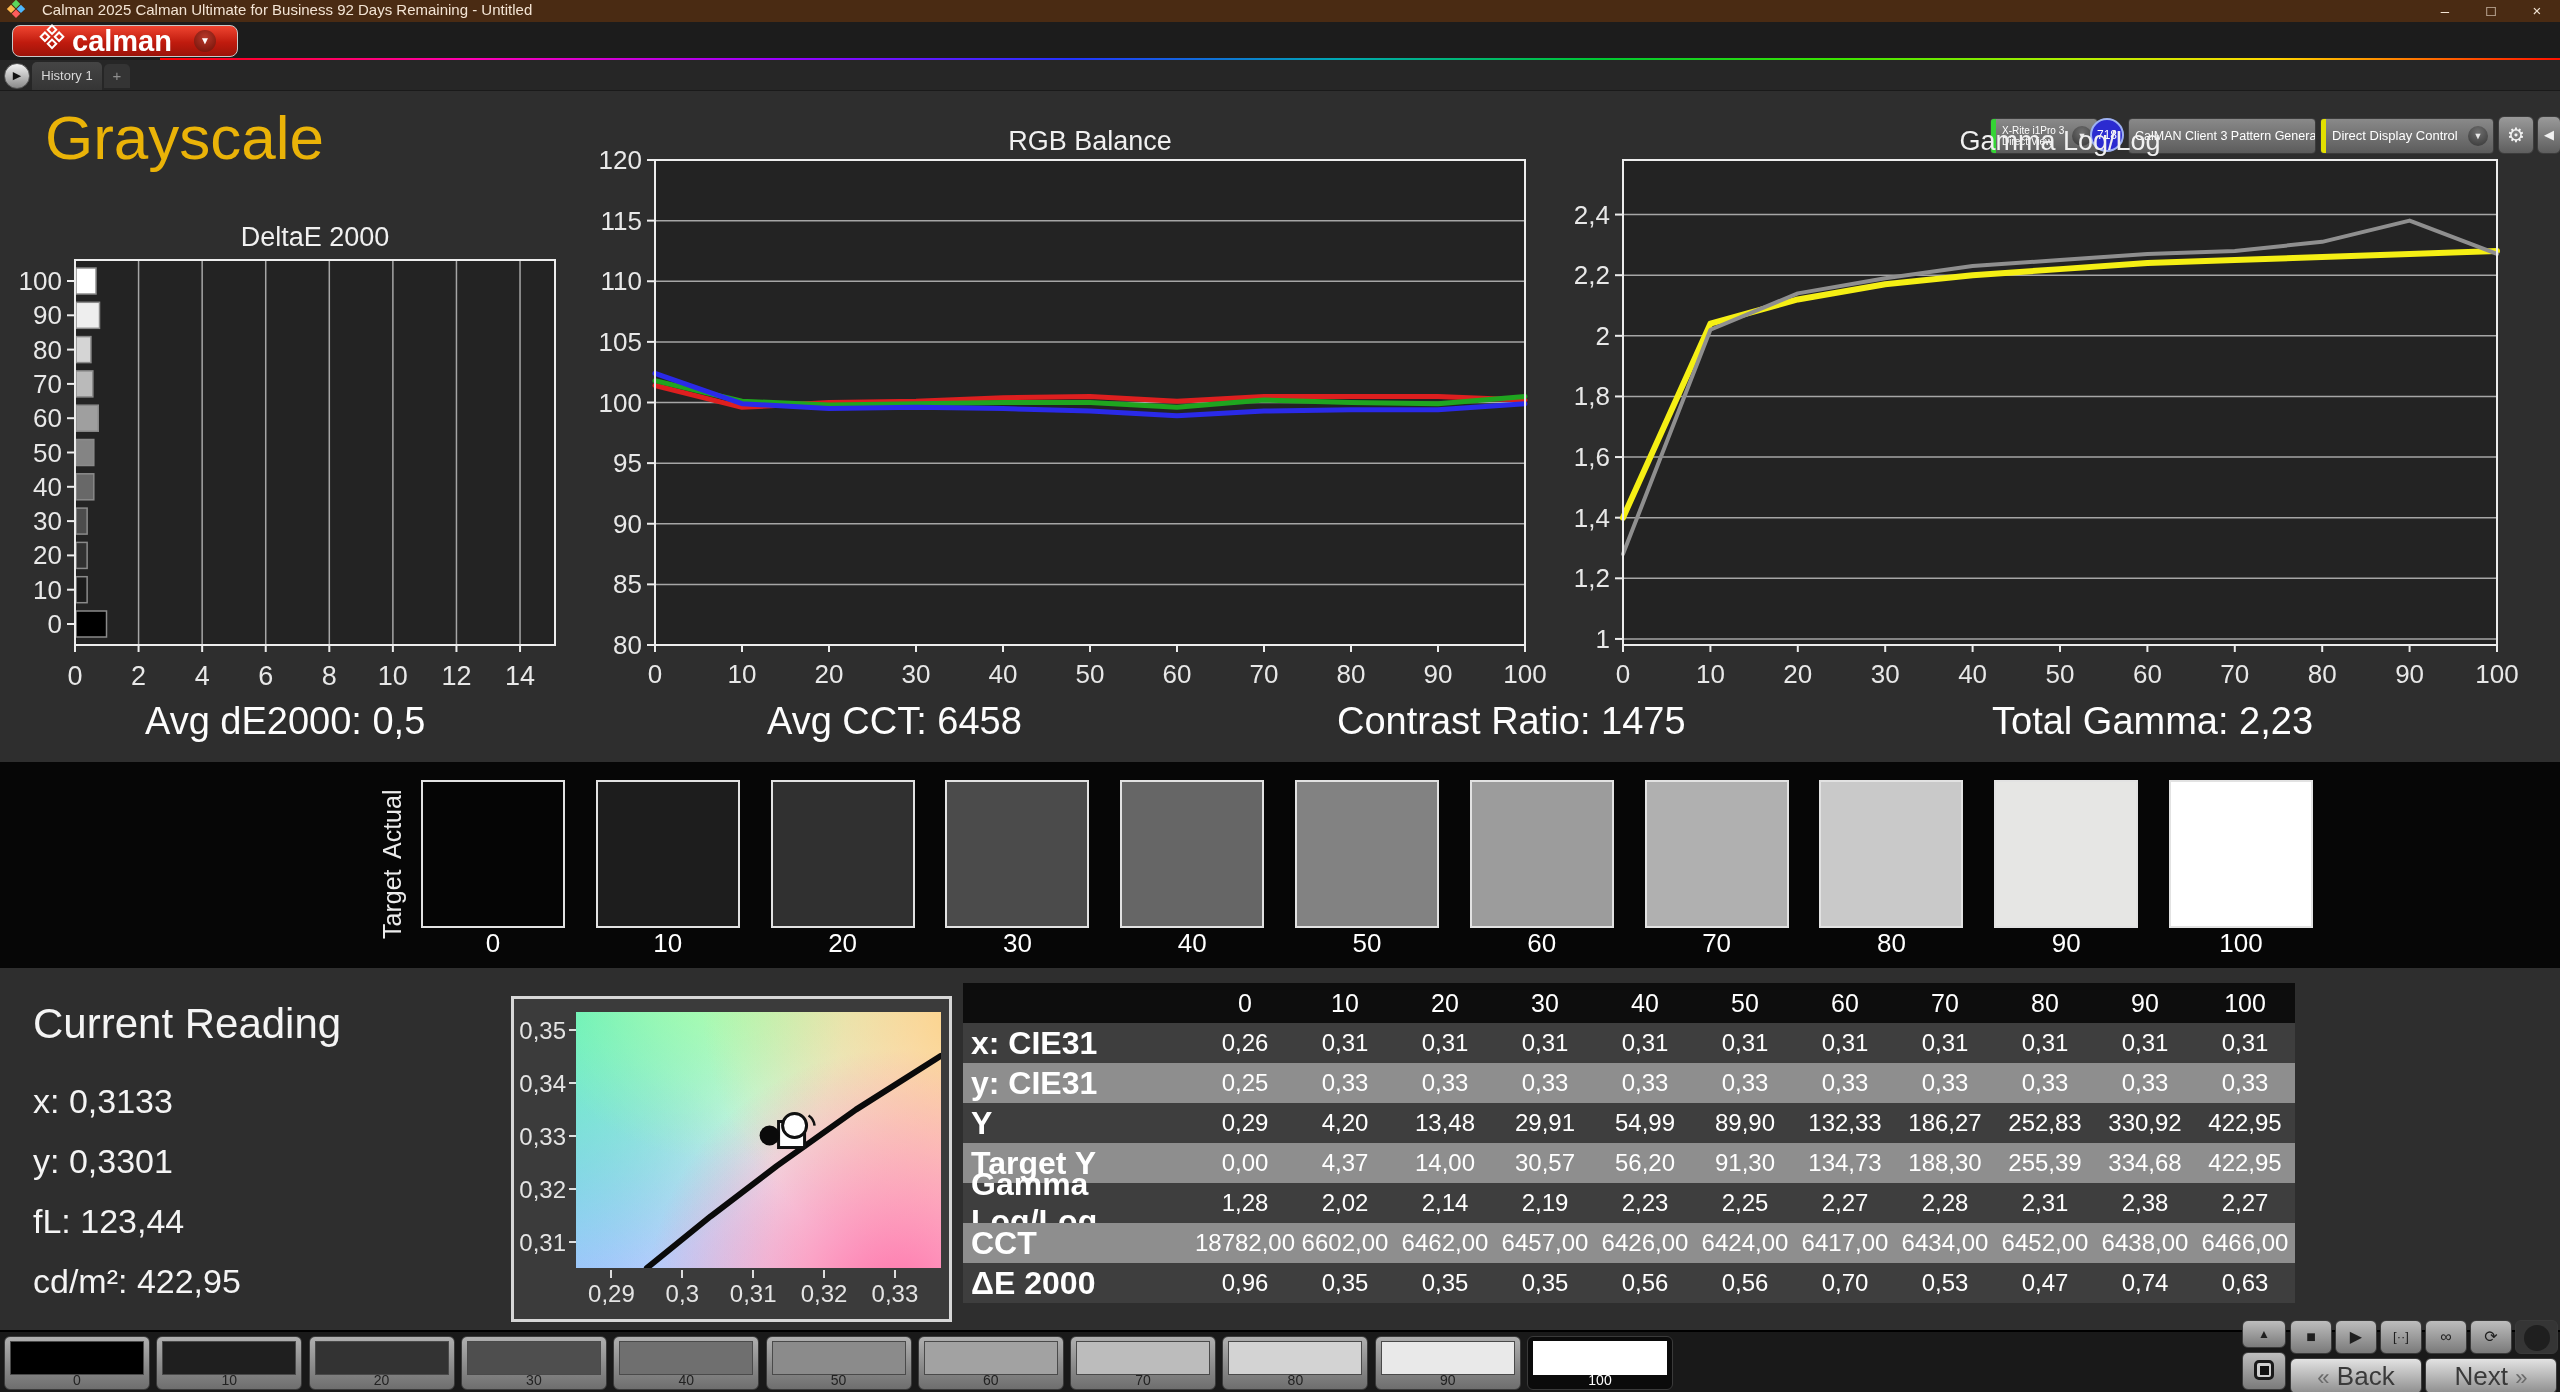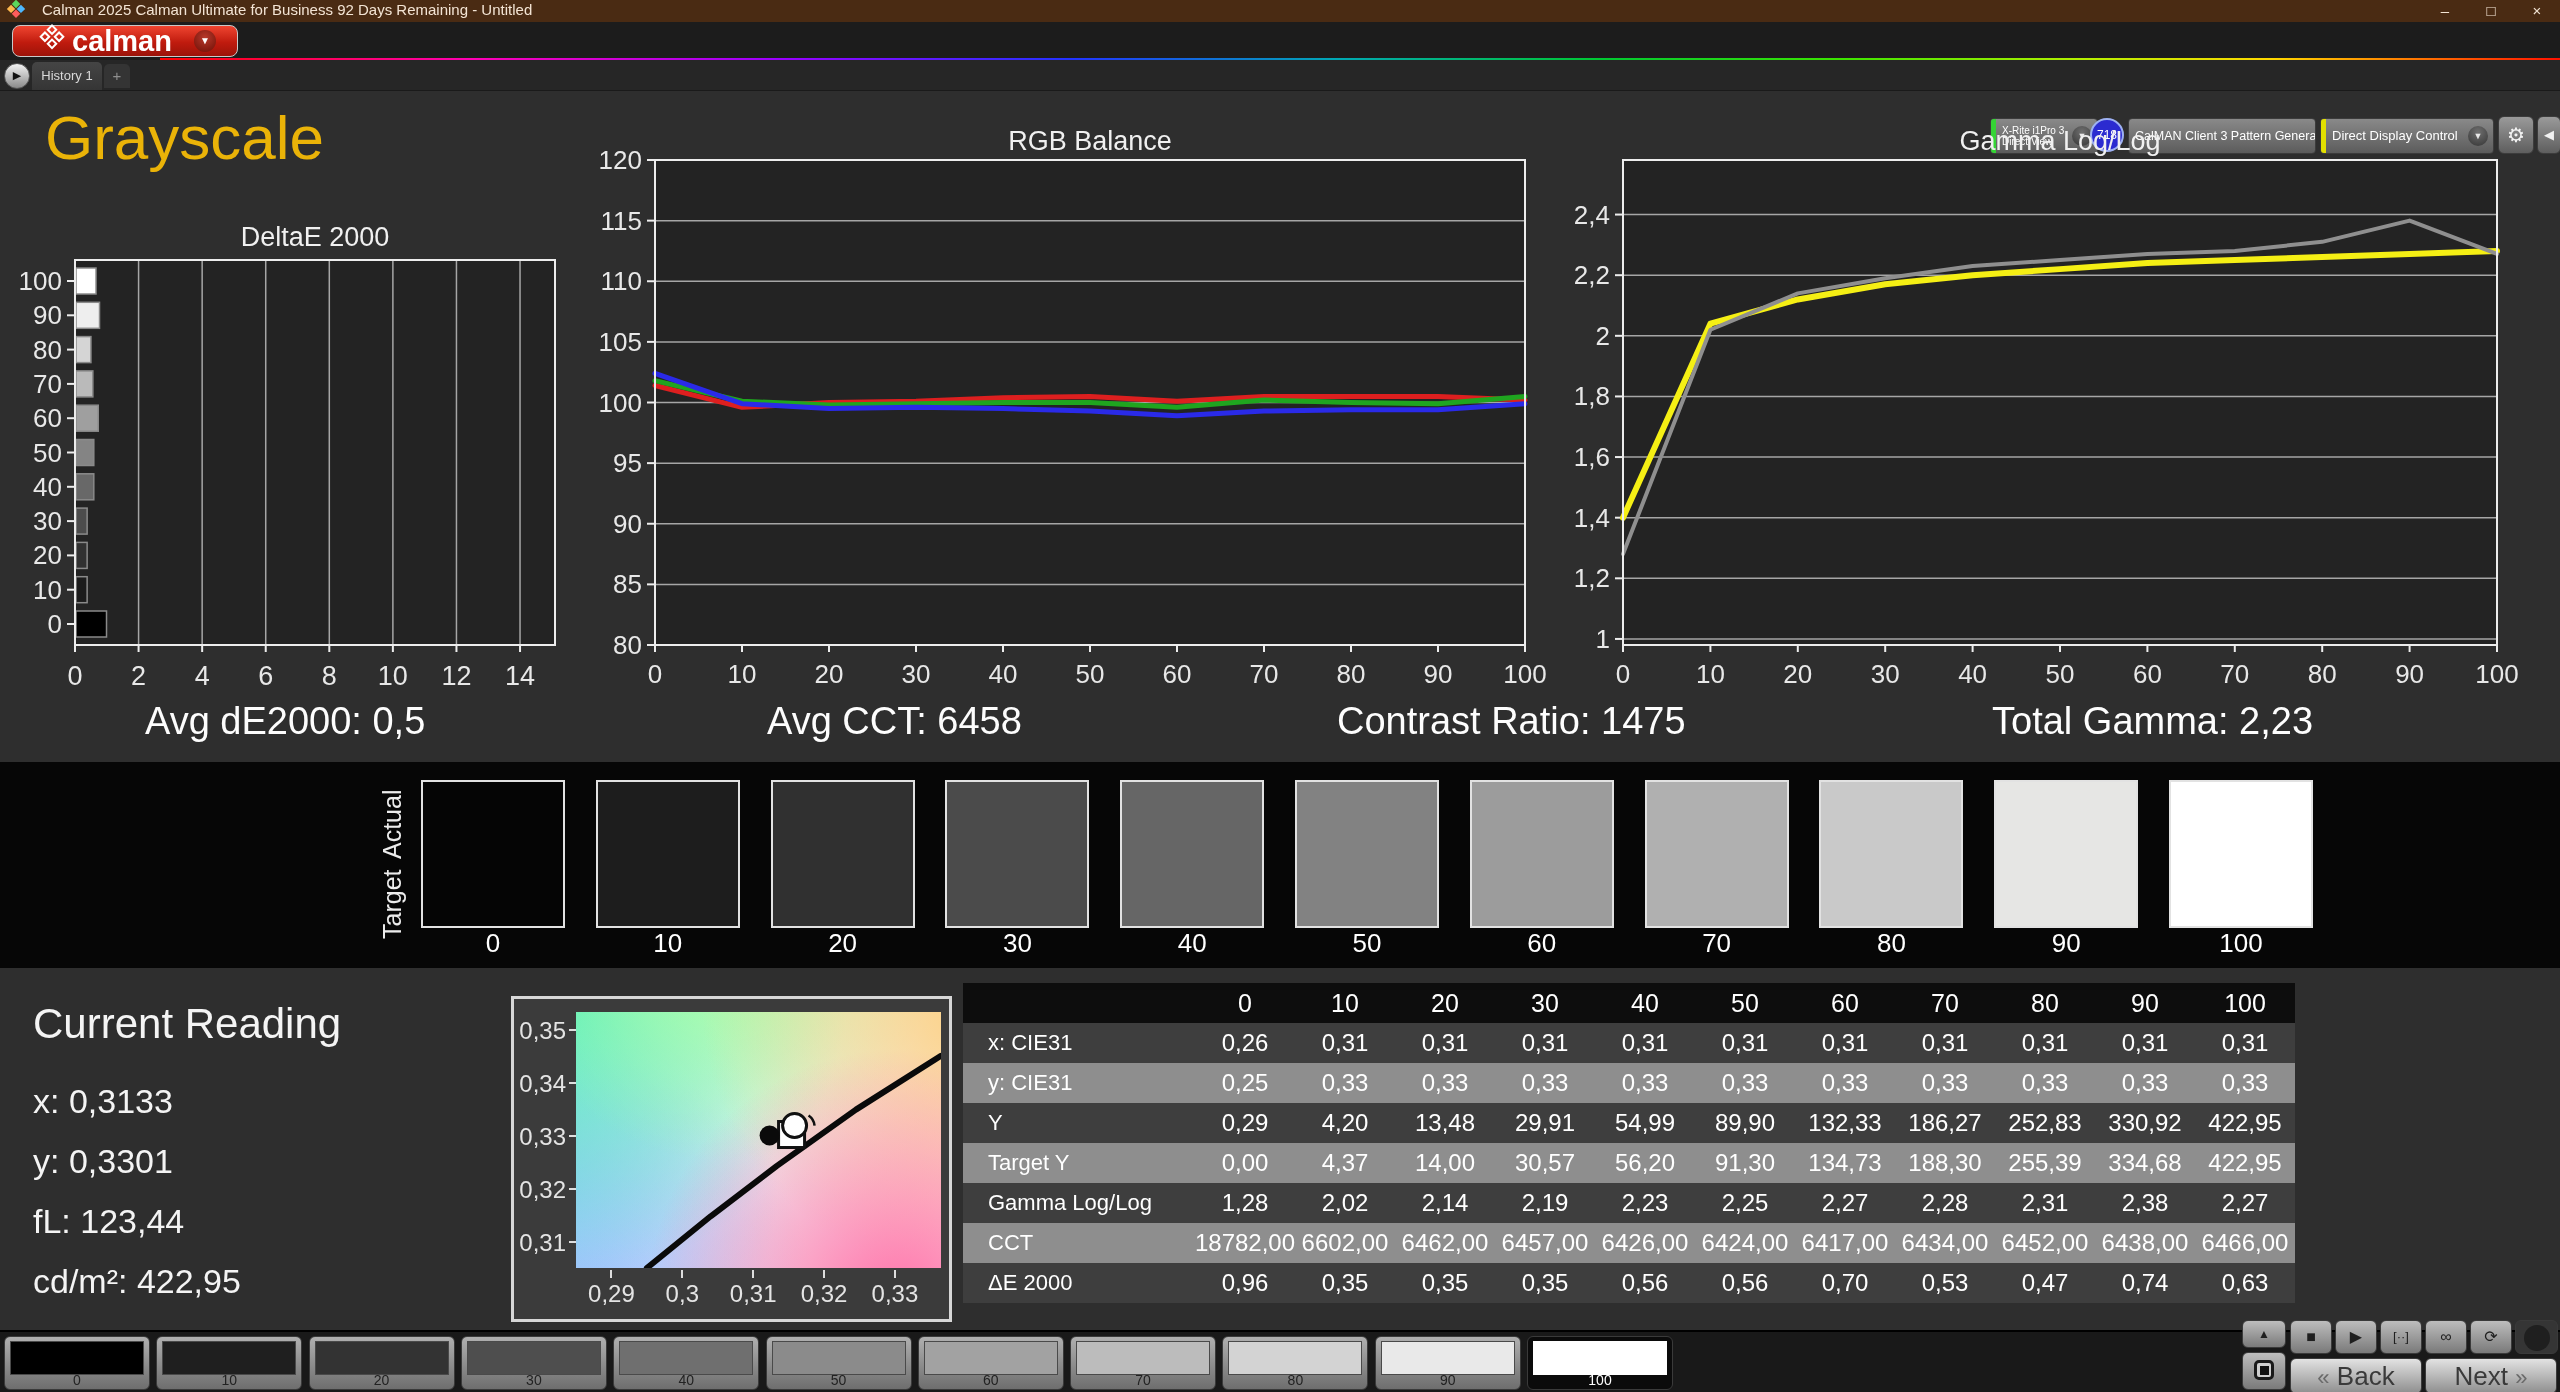--- a/index.html
+++ b/index.html
@@ -66,21 +66,21 @@
       radial-gradient(circle at -8% -12%, rgba(80,240,180,0.95), rgba(80,240,180,0) 62%),
       radial-gradient(circle at -12% 70%, rgba(145,200,255,0.9), rgba(145,200,255,0) 55%),
       radial-gradient(circle at -10% 118%, rgba(160,170,255,0.9), rgba(160,170,255,0) 55%),
       linear-gradient(135deg,#d9fbef,#fdeef8);}
   .cie-ylab{position:absolute;width:48px;text-align:right;font-size:24px;color:#e4e4e4;}
   .cie-xlab{position:absolute;width:70px;text-align:center;font-size:24px;color:#e4e4e4;top:281px;}
   .cie-tick{position:absolute;background:#dedede;}
   
   #gs-table{left:963px;top:983px;display:grid;grid-template-columns:232px repeat(11,100px);grid-auto-rows:40px;}
   .tcell{display:flex;align-items:center;justify-content:center;font-size:24px;color:#fff;}
-  .tlabel{justify-content:flex-start;padding-left:25px;font-weight:normal;font-size:22px;box-sizing:border-box;}
+  .tlabel{justify-content:flex-start;padding-left:8px;font-weight:bold;font-size:32px;box-sizing:border-box;}
   .thead{background:#0d0d0d;font-size:25px;}
   .row-d{background:#3e3e3e;}
   .row-l{background:#8e8e8e;}
   
   #bottom-strip{left:0;top:1330px;width:2560px;height:62px;background:#191919;border-top:2px solid #000;box-sizing:border-box;}
   .pb{position:absolute;top:4px;width:146px;height:54px;border-radius:6px;background:linear-gradient(#b0b0b0,#6e6e6e);
     border:1px solid #3a3a3a;box-sizing:border-box;}
   .pb .pbs{position:absolute;left:5px;right:5px;top:4px;height:32px;border:1px solid #4a4a4a;}
   .pb .pbl{position:absolute;left:0;right:0;bottom:1px;text-align:center;font-size:14px;color:#222;}
   .pb.sel{background:#0b0b0b;}

